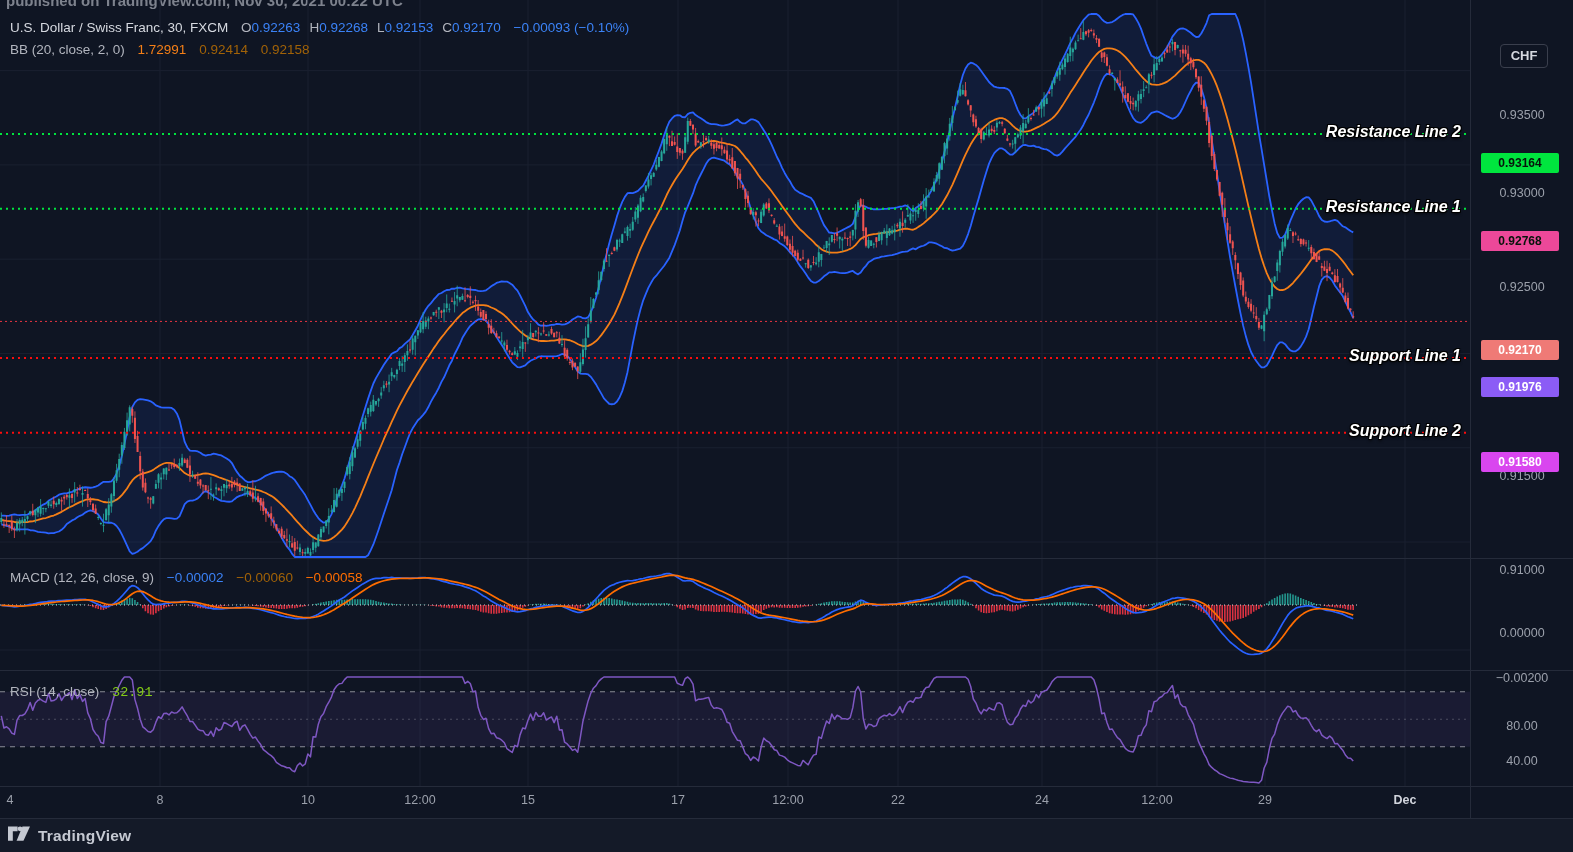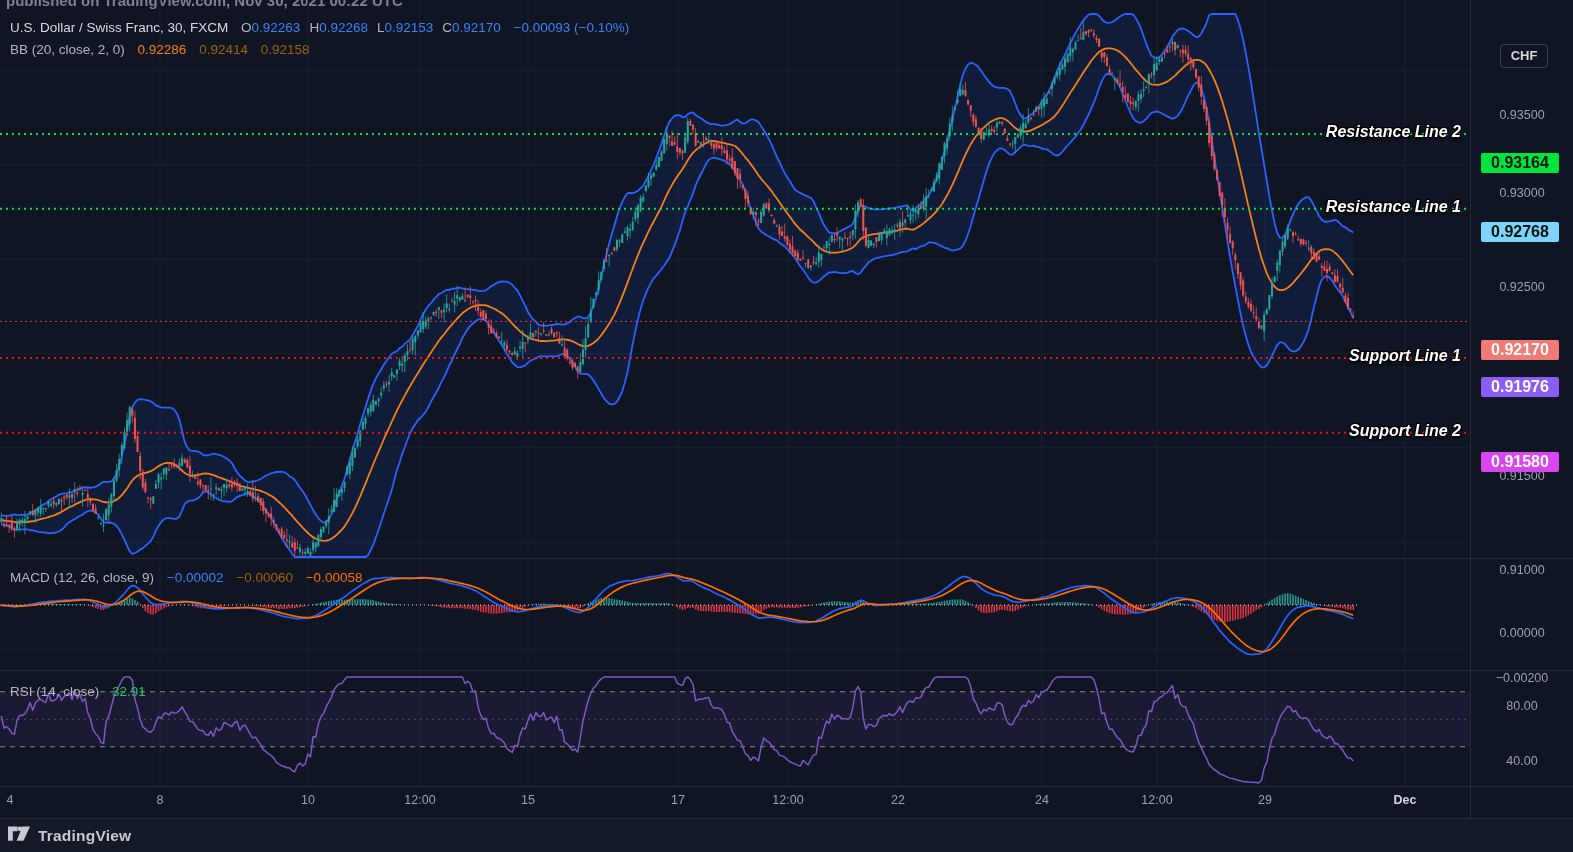--- a/index.html
+++ b/index.html
@@ -6,31 +6,31 @@
   .stage{position:relative;width:1573px;height:852px;background:#0f1523;overflow:hidden;
          font-family:"Liberation Sans",sans-serif;-webkit-font-smoothing:antialiased;}
   .watermark{position:absolute;top:-8px;left:6px;font-size:15px;font-weight:700;color:#8a8e99;
              opacity:.9;white-space:nowrap;z-index:0;}
   #plot-wrap{position:absolute;top:0;left:0;width:1470px;height:818px;z-index:1;}
   .hsep{position:absolute;left:0;width:1573px;height:1px;background:#252b3a;z-index:2;}
   .vsep{position:absolute;top:0;left:1470px;width:1px;height:818px;background:#252b3a;z-index:2;}
   .hdr{position:absolute;left:10px;font-size:13.5px;color:#c9ccd4;z-index:3;white-space:nowrap;pointer-events:none;}
   .hdr .k{color:#b2b5be;}
   .hdr .seg{margin-left:9px;}
-  .red{color:#3b82f6;} .blue{color:#a16207;} .orange{color:#f57f17;} .dorange{color:#ff6d00;} .purple{color:#22c55e;}
+  .red{color:#3b82f6;} .blue{color:#a16207;} .orange{color:#f57f17;} .dorange{color:#ff6d00;} .purple{color:#84cc16;font-family:Liberation Mono, monospace;}
   .title{color:#d6d9e0;}
   .lname{position:absolute;right:112px;font-size:16px;font-weight:700;font-style:italic;color:#fff;
          z-index:3;white-space:nowrap;pointer-events:none;
          text-shadow:1px 1px 0 #000,-1px 1px 0 #000,1px -1px 0 #000,-1px -1px 0 #000,0 2px 3px rgba(0,0,0,.8);}
   .pricescale{position:absolute;top:0;left:1471px;width:102px;height:818px;z-index:3;margin-top:29px;}
   .chf{position:absolute;top:15px;left:29px;width:46px;height:22px;line-height:22px;text-align:center;
        border:1px solid #3a3f4d;border-radius:4px;color:#d5d8e0;font-size:13px;font-weight:700;}
   .ptick{position:absolute;left:6px;width:90px;text-align:center;font-size:12.5px;color:#9ba0ab;}
   .plabel{position:absolute;left:10px;width:78px;height:20px;line-height:20px;text-align:center;
-          font-size:16px;font-weight:700;border-radius:2px;}
+          font-size:12px;font-weight:700;border-radius:2px;}
   .timeaxis{position:absolute;top:787px;left:0;width:1470px;height:31px;z-index:3;}
   .ttick{position:absolute;top:6px;width:56px;margin-left:-28px;text-align:center;font-size:12.5px;color:#9ba0ab;}
   .ttick.bold{font-weight:700;color:#d1d4dc;}
   .footer{position:absolute;top:818px;left:0;width:1573px;height:34px;background:#141a28;
           border-top:1px solid #252b3a;display:flex;align-items:center;gap:8px;padding-left:8px;
           box-sizing:border-box;z-index:4;}
   .brand{color:#c5c9d2;font-size:15.5px;font-weight:700;letter-spacing:.2px;}
 </style>
 </head>
 <body>
@@ -100,21 +100,21 @@
   <div class="hsep" style="top:786px"></div>
   <div class="vsep"></div>
 
   <div class="hdr" style="top:20px">
     <span class="title">U.S. Dollar / Swiss Franc, 30, FXCM</span>
     <span id="ohlc"><span class="seg"><span class="k">O</span><span class="red">0.92263</span></span><span class="seg"><span class="k">H</span><span class="red">0.92268</span></span><span class="seg"><span class="k">L</span><span class="red">0.92153</span></span><span class="seg"><span class="k">C</span><span class="red">0.92170</span></span></span>
     <span class="seg red">−0.00093 (−0.10%)</span>
   </div>
   <div class="hdr" style="top:42px">
     <span class="k">BB (20, close, 2, 0)</span>
-    <span class="seg orange">0.92286</span>
+    <span class="seg orange">1.72991</span>
     <span class="seg blue">0.92414</span>
     <span class="seg blue">0.92158</span>
   </div>
   <div class="hdr" style="top:570px">
     <span class="k">MACD (12, 26, close, 9)</span>
     <span class="seg red">−0.00002</span>
     <span class="seg blue">−0.00060</span>
     <span class="seg dorange">−0.00058</span>
   </div>
   <div class="hdr" style="top:684px">
@@ -132,24 +132,24 @@
   <div class="pricescale">
     <div class="chf">CHF</div>
     <div id="scale-ticks">
         <div class="ptick" style="top: 79px;">0.93500</div>
         <div class="ptick" style="top: 156.922px;">0.93000</div>
         <div class="ptick" style="top: 251.197px;">0.92500</div>
         <div class="ptick" style="top: 439.747px;">0.91500</div>
         <div class="ptick" style="top: 534.022px;">0.91000</div>
         <div class="ptick" style="top: 597px;">0.00000</div>
         <div class="ptick" style="top: 642px;">−0.00200</div>
-        <div class="ptick" style="top: 670px;">80.00</div>
+        <div class="ptick" style="top: 690px;">80.00</div>
         <div class="ptick" style="top: 725px;">40.00</div>
         <div class="plabel" style="top: 124px; background: rgb(0, 229, 62); color: rgb(6, 20, 10);">0.93164</div>
-        <div class="plabel" style="top: 193px; background: #7dd3fc; color: rgb(6, 20, 10);">0.92768</div>
+        <div class="plabel" style="top: 202px; background: #ec4899; color: rgb(6, 20, 10);">0.92768</div>
         <div class="plabel" style="top: 347.997px; background: #8b5cf6; color: rgb(255, 255, 255);">0.91976</div>
         <div class="plabel" style="top: 422.663px; background: #d946ef; color: rgb(255, 255, 255);">0.91580</div>
         <div class="plabel" style="top: 311.419px; background: rgb(239, 122, 118); color: rgb(255, 255, 255);">0.92170</div>
       </div>
   </div>
 
   <div class="timeaxis">
     <div id="time-ticks">
         <div class="ttick" style="left: 10px;">4</div>
         <div class="ttick" style="left: 160px;">8</div>

